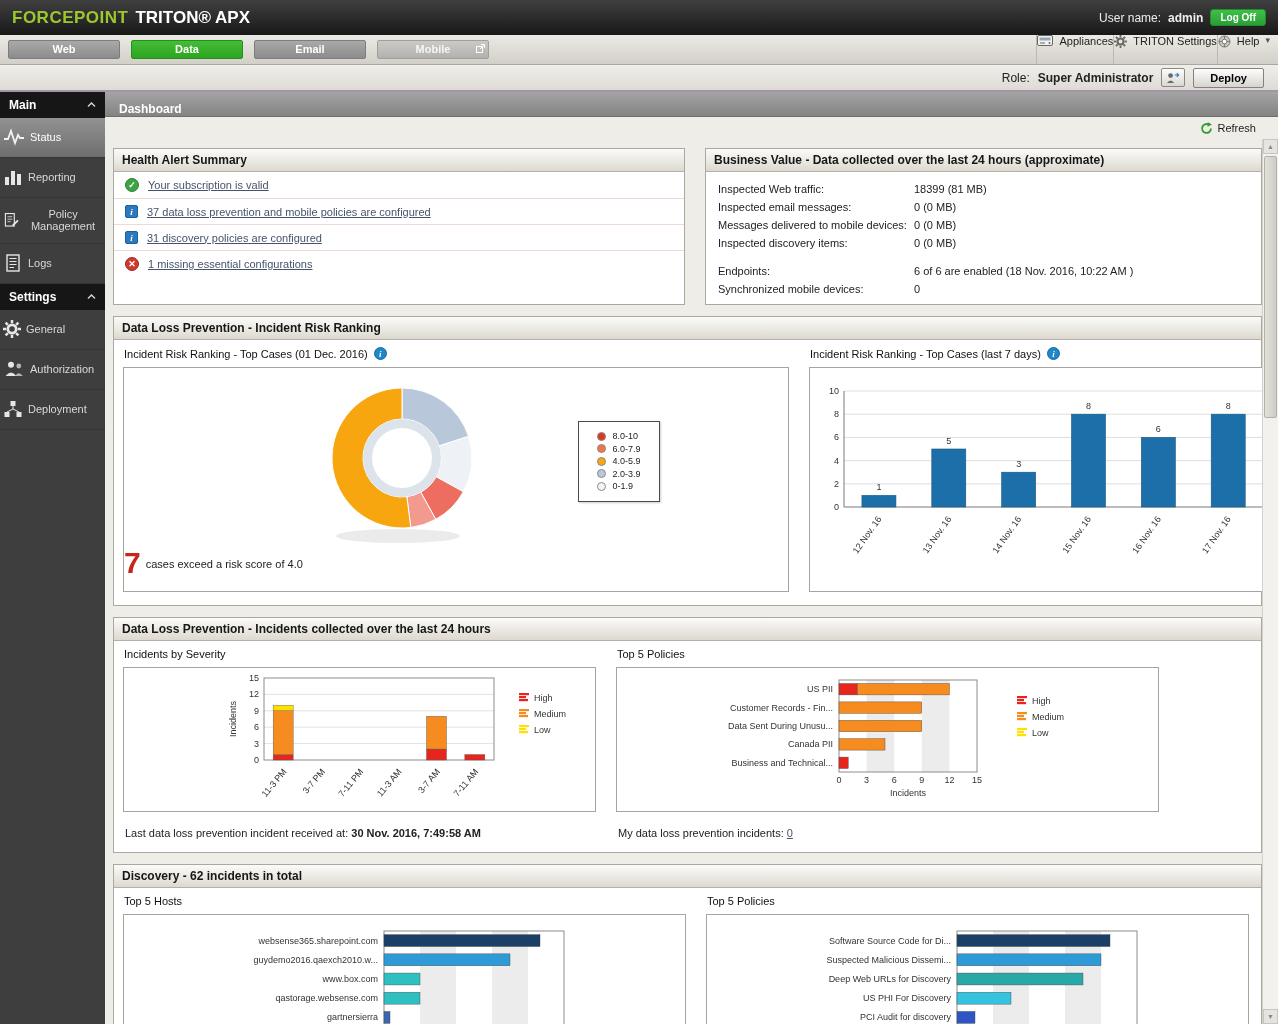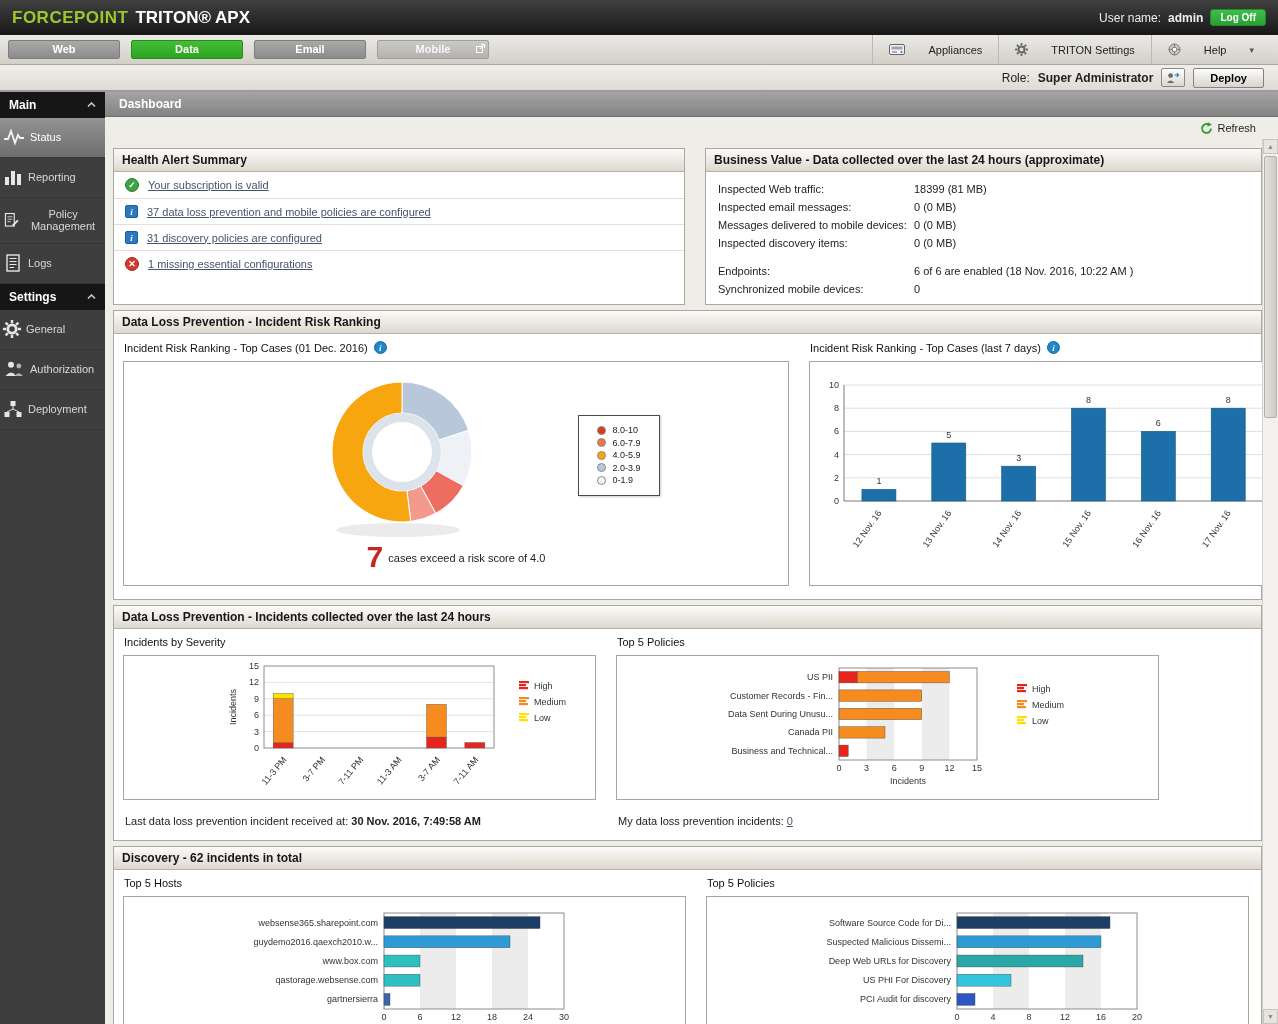--- a/index.html
+++ b/index.html
@@ -14,35 +14,35 @@
 .top-right{margin-left:auto;display:flex;align-items:center;gap:7px;color:#eee;font-size:12px}
 .logoff{background:linear-gradient(#3fbf4a,#2a9e35);color:#fff;font-size:10px;font-weight:bold;padding:2px 9px;border-radius:3px;border:1px solid #1d8f2a;cursor:pointer;font-family:inherit}
 
 .tabbar{height:30px;background:linear-gradient(#eceae5,#d2cfc8);border-bottom:1px solid #aaa79f;display:flex;align-items:center;padding:0 8px;gap:11px}
 .mtab{width:112px;height:19px;line-height:17px;text-align:center;color:#fff;font-weight:bold;font-size:11px;border-radius:2px;cursor:pointer;position:relative}
 .mtab.inactive{background:linear-gradient(#a9a9a9,#8c8c8c);border:1px solid #7d7d7d}
 .mtab.active{background:linear-gradient(#45bd37,#2da421);border:1px solid #268f1c}
 .mtab.disabled{background:linear-gradient(#cbcac7,#b2b1ae);border:1px solid #a09f9c;color:#f6f6f6}
 .mtab .ext{position:absolute;right:3px;top:3px}
 .toolbar{margin-left:auto;display:flex;height:100%}
-.toolbtn{display:flex;align-items:center;gap:23px;padding:0 16px;font-size:11px;color:#222;border-left:1px solid #bcb9b2;cursor:pointer}
+.toolbtn{display:flex;gap:6px;padding:0 0;font-size:11px;color:#222;border-left:1px solid #bcb9b2;cursor:pointer}
 .caret{font-size:9px;color:#555}
 
 .rolebar{height:27px;background:linear-gradient(#f0eeea,#dedbd5);border-bottom:2px solid #a295a6;display:flex;align-items:center;justify-content:flex-end;padding:0 14px;gap:8px;font-size:12px}
 .icon-btn{width:24px;height:19px;background:linear-gradient(#fdfdfd,#d9d7d2);border:1px solid #8a8880;border-radius:2px;cursor:pointer;display:flex;align-items:center;justify-content:center}
 .deploy{background:linear-gradient(#fdfdfd,#d6d4cf);border:1px solid #84827a;font-weight:bold;font-size:11px;padding:3px 16px;border-radius:2px;cursor:pointer;font-family:inherit}
 
 .layout{display:flex;height:932px}
 .sidebar{width:105px;background:#3e3e3e;display:flex;flex-direction:column;flex:none}
 .side-header{background:#161616;color:#fff;font-weight:bold;font-size:12px;padding:6px 9px;display:flex;justify-content:space-between;align-items:center;cursor:pointer}
 .side-item{display:flex;flex-direction:row;align-items:center;gap:5px;padding:10px 3px 11px;color:#d9d9d9;font-size:11px;text-align:center;cursor:pointer;border-bottom:1px solid #353535}
 .side-item.active{background:linear-gradient(#929292,#6e6e6e);color:#fff}
 .side-fill{flex:1}
 .main{flex:1;display:flex;flex-direction:column;position:relative;background:#efede8;min-width:0}
-.dash-bar{height:25px;background:linear-gradient(#a4a4a4,#838383);border-bottom:1px solid #6e6e6e;color:#fff;font-weight:bold;font-size:12px;display:flex;align-items:center;padding:0 14px}
+.dash-bar{height:25px;background:linear-gradient(#a4a4a4,#838383);border-bottom:1px solid #6e6e6e;color:#fff;font-weight:bold;font-size:12px;display:flex;align-items:flex-end;padding:0 14px}
 .refresh-row{height:22px;display:flex;align-items:center;justify-content:flex-end;padding:0 22px}
 .refresh{display:flex;align-items:center;gap:4px;cursor:pointer;color:#1e1e1e}
 .content{flex:1;overflow:hidden;padding:2px 0 0 8px;margin-right:16px}
 
 .scrollbar{position:absolute;top:47px;right:0;bottom:0;width:16px;background:#f3f1ed;border-left:1px solid #d4d1cb}
 .sb-arrow{height:15px;display:flex;align-items:center;justify-content:center;font-size:7px;color:#8a8a8a;background:#e7e4df;border:1px solid #c8c5bf;cursor:pointer}
 .sb-arrow.down{position:absolute;bottom:0;left:0;right:0}
 .sb-thumb{position:absolute;top:17px;left:1px;width:13px;height:262px;background:linear-gradient(90deg,#e3e0da,#cfccc6);border:1px solid #b4b1ab;border-radius:2px;cursor:grab}
 
 .row1{display:flex;gap:20px;margin-top:7px}
@@ -55,31 +55,31 @@
 .alert-link{color:#47536b;text-decoration:underline;cursor:pointer}
 .ico-ok,.ico-err{width:14px;height:14px;border-radius:50%;color:#fff;font-size:9px;font-weight:bold;display:inline-flex;align-items:center;justify-content:center;flex:none}
 .ico-ok{background:#3da344;border:1px solid #2c8333}
 .ico-err{background:#cf3a2e;border:1px solid #a32a20}
 .ico-info{width:13px;height:13px;border-radius:2px;background:#2b7abf;border:1px solid #1f5f99;color:#fff;font-size:9px;font-weight:bold;font-family:"Liberation Serif",serif;font-style:italic;display:inline-flex;align-items:center;justify-content:center;flex:none}
 .bv-body{padding:8px 12px 6px}
 .bv-row{display:flex;padding:1.5px 0;line-height:15px}
 .bv-row.gap{margin-top:10px}
 .bv-label{width:196px;flex:none}
 
-.big-panel{margin-top:5px}
+.big-panel{margin-top:11px}
 .bp-body{display:flex;padding:0 9px 13px;gap:20px}
 .sub-col{flex:none}
 .sub-caption{display:flex;align-items:center;gap:6px;padding:7px 1px 7px;font-size:11px;color:#111}
 .info-i{width:13px;height:13px;border-radius:50%;background:#1f86c9;border:1px solid #166aa3;color:#fff;font-size:9px;font-weight:bold;font-family:"Liberation Serif",serif;font-style:italic;display:inline-flex;align-items:center;justify-content:center;cursor:pointer}
 .chart-box{border:1px solid #a8a5a0;background:#fff;overflow:hidden}
 .donut-flex{display:flex;align-items:center;justify-content:center;gap:26px;padding-top:4px}
 .pie-legend{border:1px solid #4a4a4a;background:#fff;padding:7px 18px;font-size:9px;box-shadow:1px 1px 2px rgba(0,0,0,.2)}
 .pl-row{display:flex;align-items:center;gap:6px;margin:2.5px 0}
 .pl-swatch{width:9px;height:9px;border-radius:50%;border:1px solid #8a8a8a;flex:none}
-.risk-note{text-align:center;margin-top:-4px}
+.risk-note{text-align:left;margin-top:-4px}
 .big7{font-size:30px;font-weight:bold;color:#c9261b;vertical-align:-5px;margin-right:5px}
 .note-row{margin-top:15px;font-size:11px;padding-left:2px}
 .note-row a{color:#47536b}
 </style>
 </head>
 <body>
 
 <header class="topbar">
   <span class="brand">FORCEPOINT</span>
   <span class="brand-rest">TRITON® APX</span>

